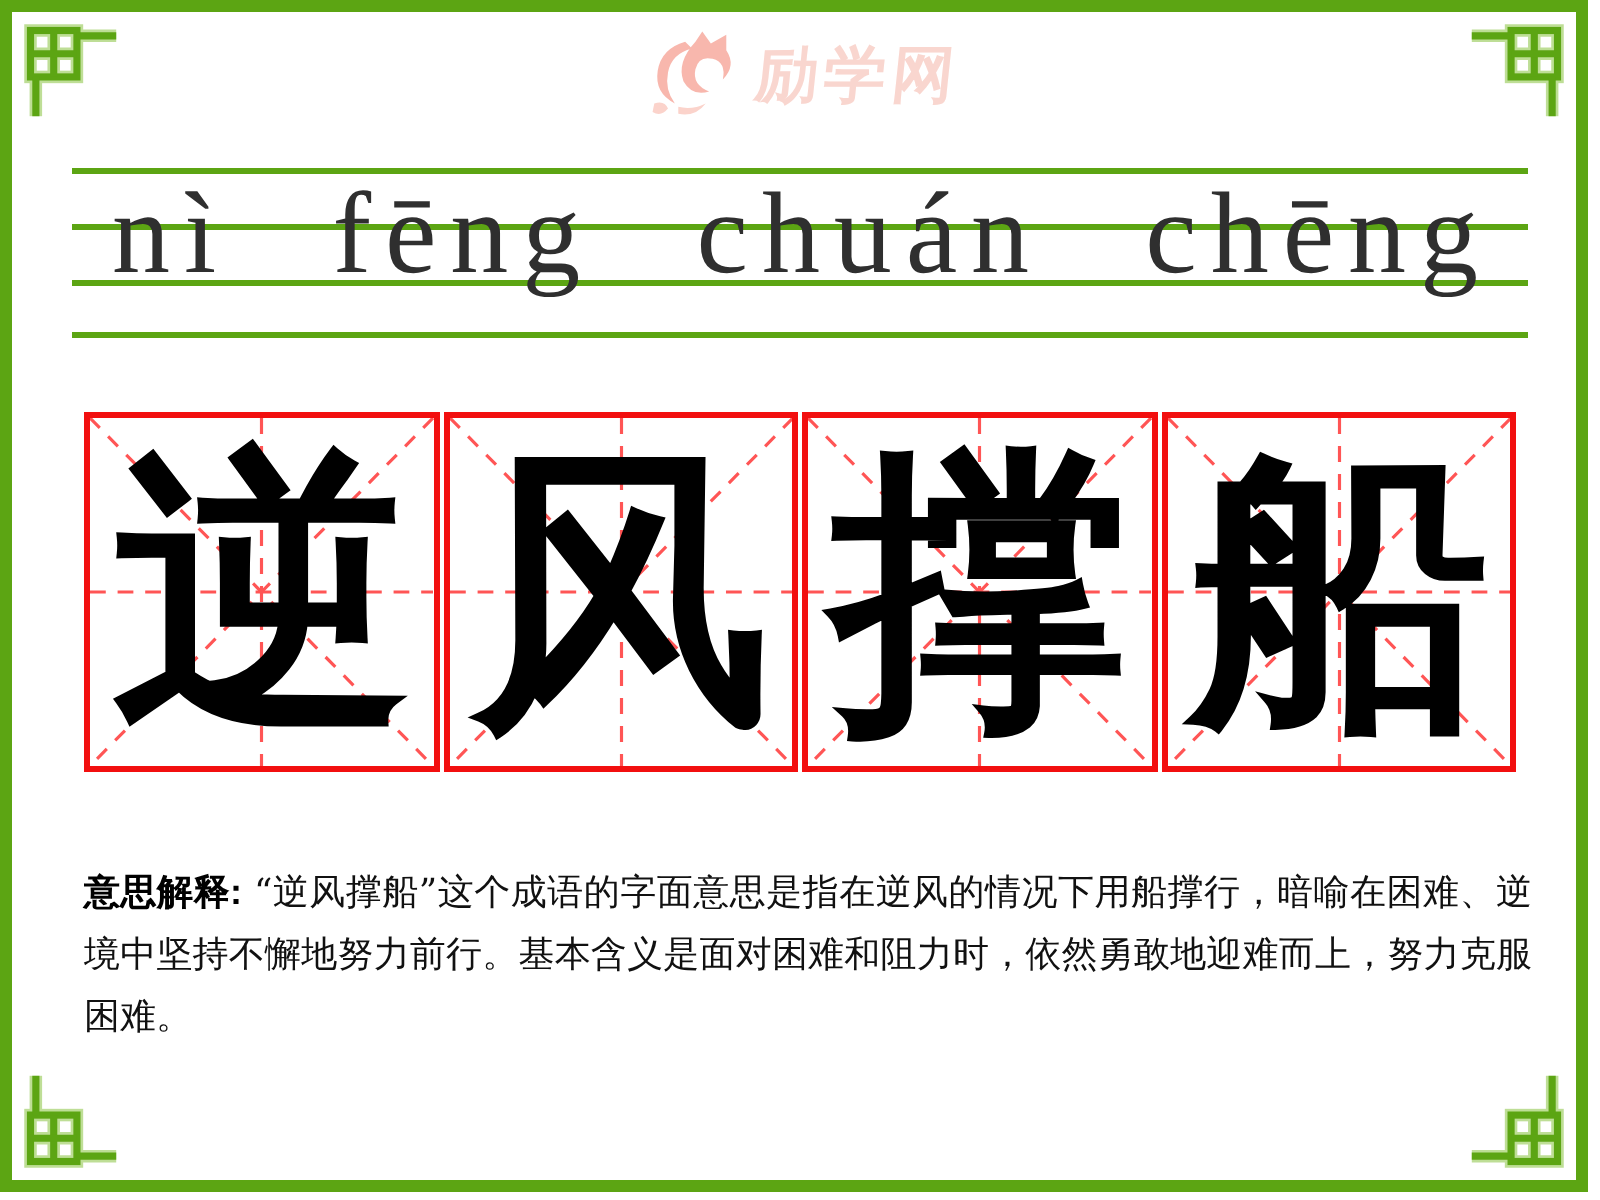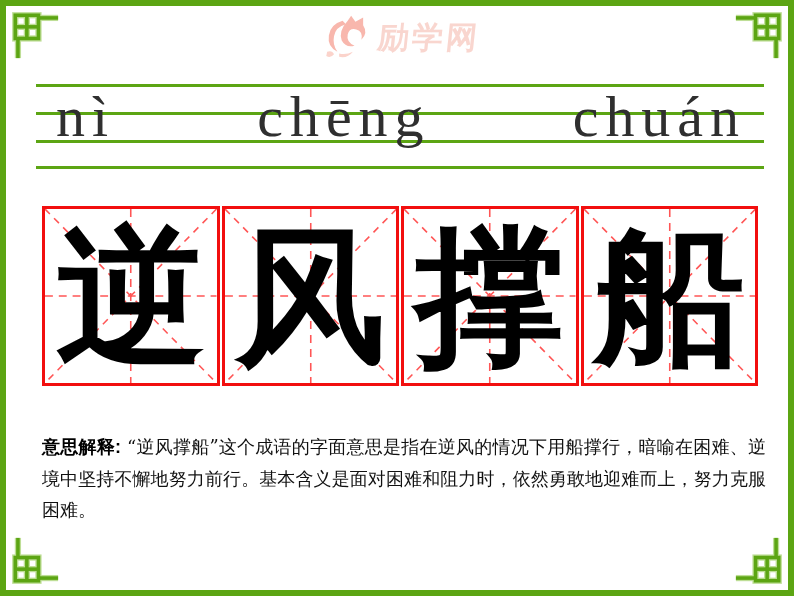--- a/index.html
+++ b/index.html
@@ -156,22 +156,23 @@
     <div class="logo-text">励学网</div>
   </div>
 
   <div class="pinyin-block">
     <div class="rule-line l1"></div>
     <div class="rule-line l2"></div>
     <div class="rule-line l3"></div>
     <div class="rule-line l4"></div>
     <div class="pinyin-row">
       <span>nì</span>
+      <span>fēng</span>
+      <span>chuán</span>
       <span>chēng</span>
-      <span>chuán</span>
     </div>
   </div>
 
   <div class="hanzi-row">
     <div class="tzg">
       <svg viewBox="0 0 174 174" preserveAspectRatio="none">
         <line class="guide diag" x1="0" y1="0" x2="174" y2="174"></line>
         <line class="guide diag" x1="174" y1="0" x2="0" y2="174"></line>
         <line class="guide cross" x1="87" y1="0" x2="87" y2="174"></line>
         <line class="guide cross" x1="0" y1="87" x2="174" y2="87"></line>

